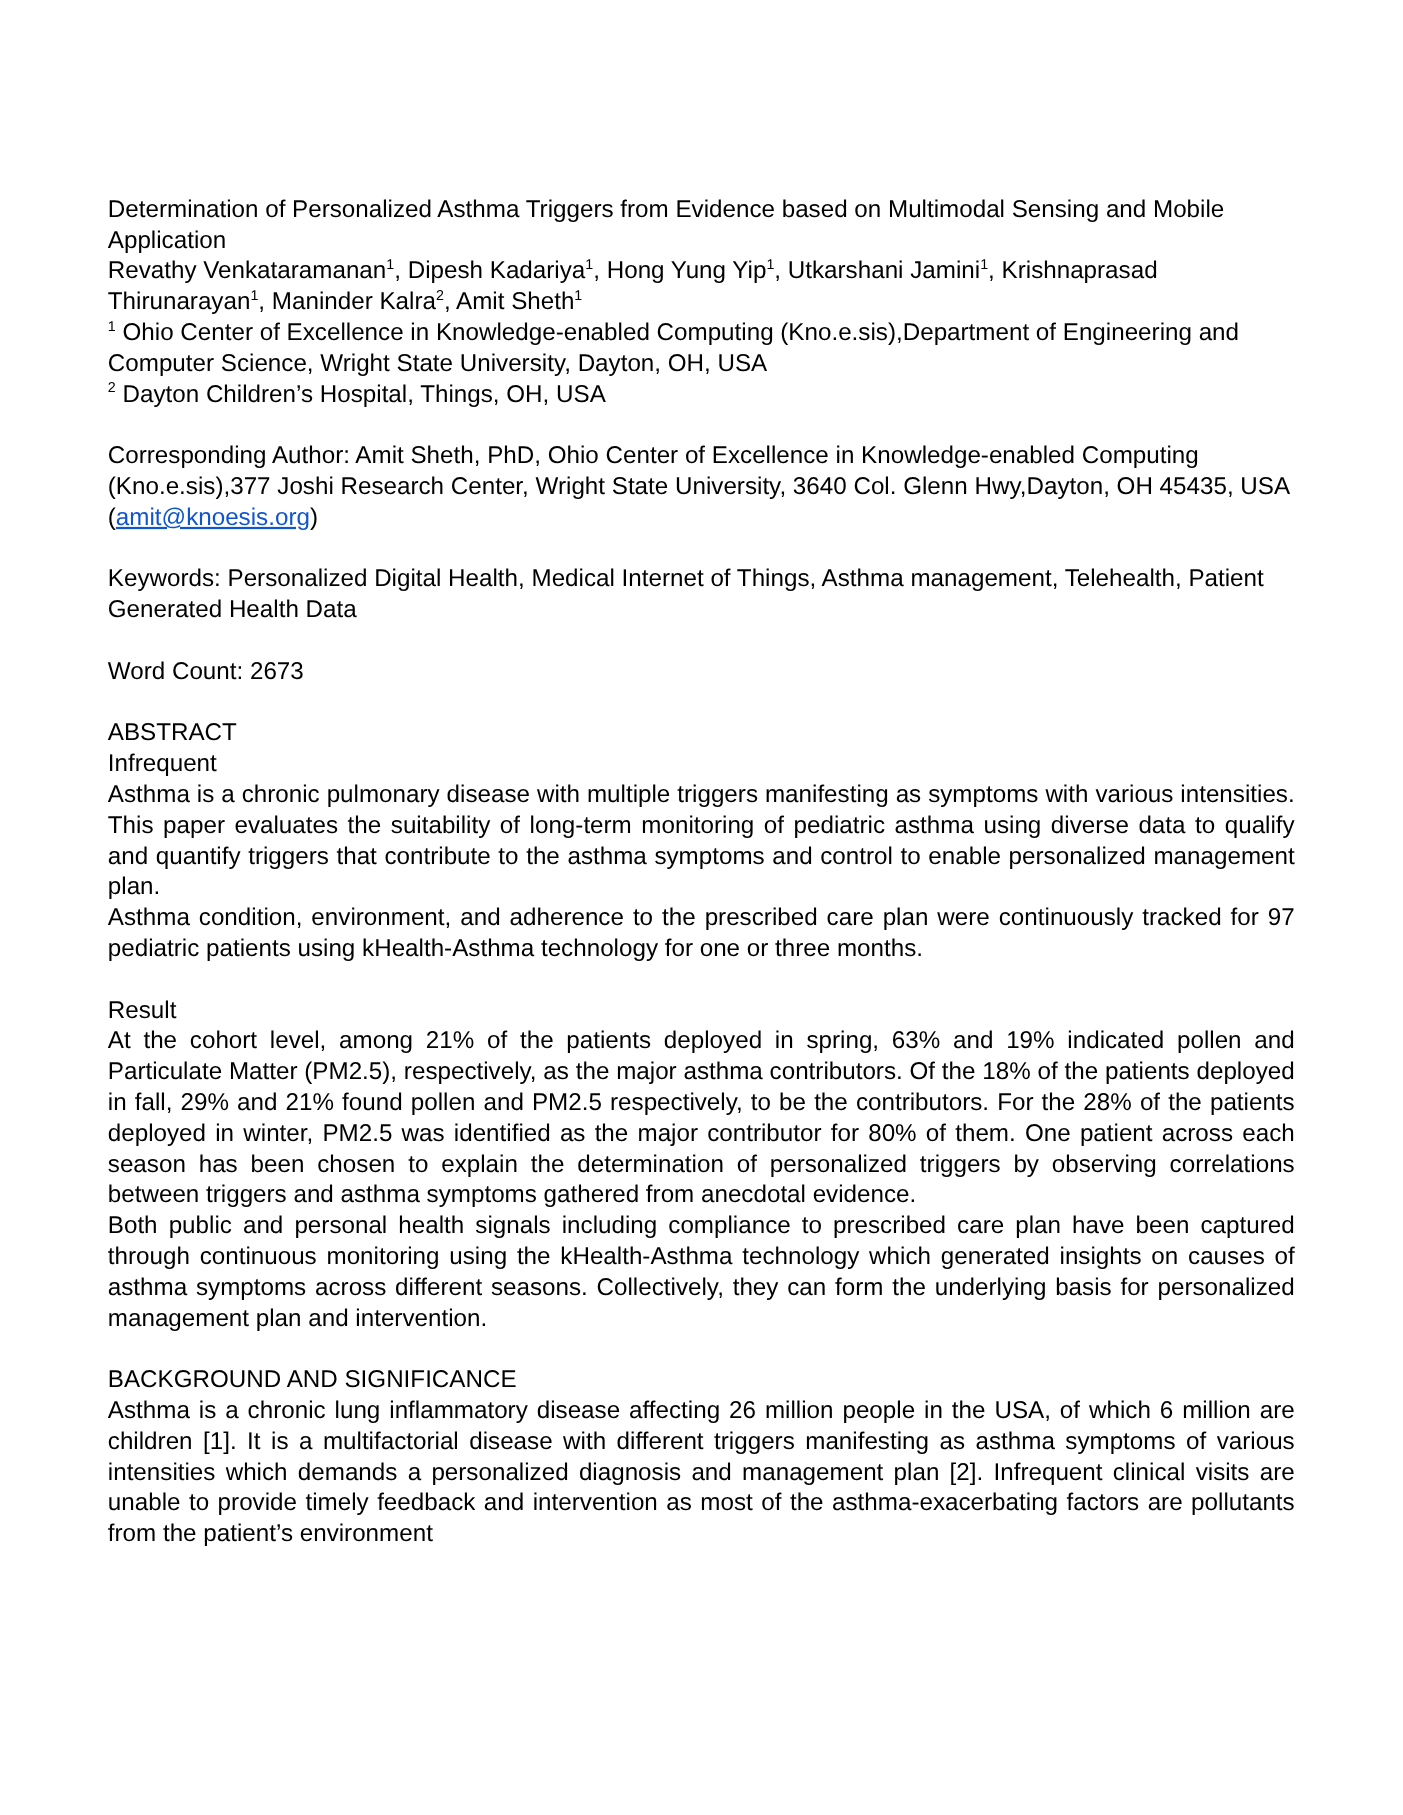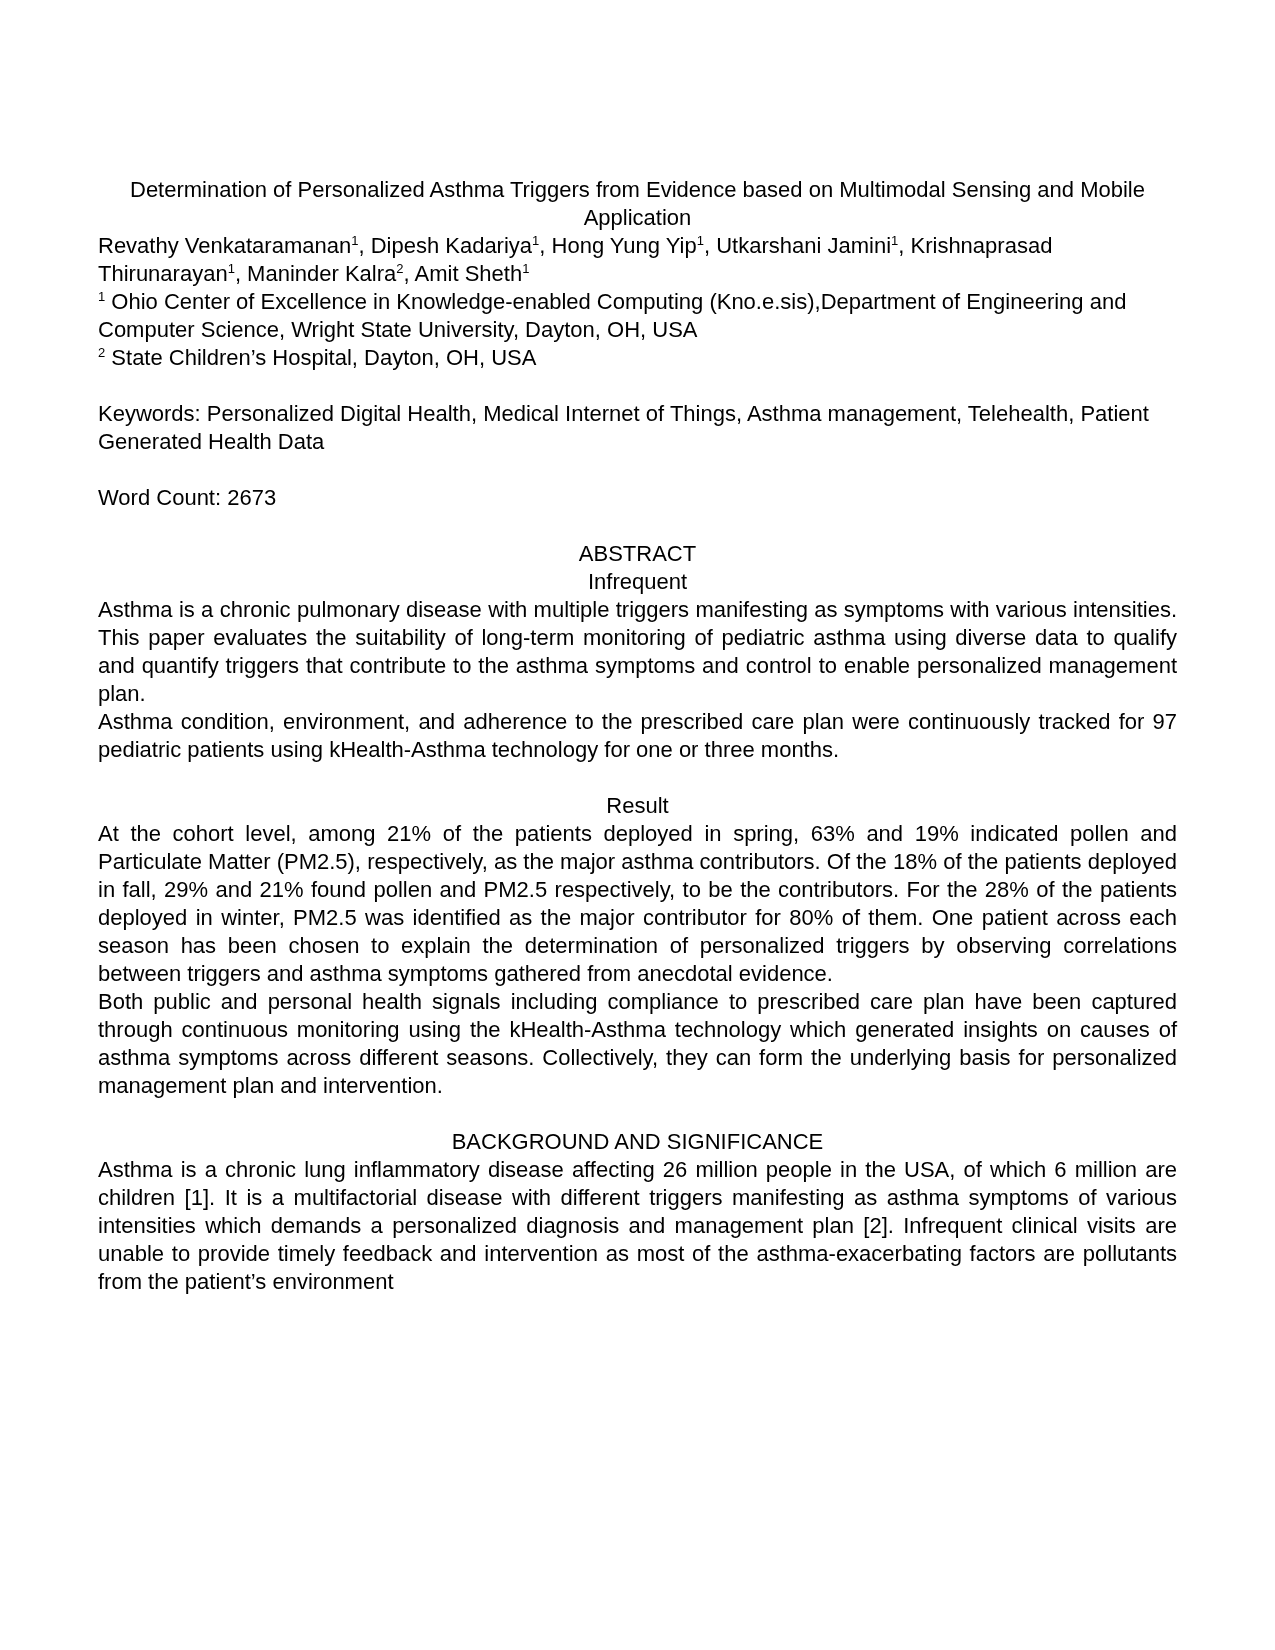--- a/index.html
+++ b/index.html
@@ -20,21 +20,21 @@
     padding: 176px 98px 0 98px;
     overflow: hidden;
   }
   .page p, .page h1, .page h2, .page h3 {
     margin: 0;
     padding: 0;
     font-size: 22px;
     line-height: 28px;
     font-weight: 400;
   }
-  .bold { font-weight: 700; text-align: center; }
+  .bold { font-weight: 700; }
   .gap { margin-top: 28px !important; }
   .just { text-align: justify; }
   sup {
     font-size: 13px;
     line-height: 0;
     vertical-align: super;
   }
   a.email {
     color: #1155cc;
     text-decoration: underline;
@@ -47,22 +47,23 @@
 <div class="page">
 
   <h1 class="bold">Determination of Personalized Asthma Triggers from Evidence based on Multimodal Sensing and Mobile Application</h1>
 
   <p>
     <span><span>Revathy Venkataramanan</span><sup>1</sup><span>, </span></span><span><span>Dipesh Kadariya</span><sup>1</sup><span>, </span></span><span><span>Hong Yung Yip</span><sup>1</sup><span>, </span></span><span><span>Utkarshani Jamini</span><sup>1</sup><span>, </span></span><span><span>Krishnaprasad Thirunarayan</span><sup>1</sup><span>, </span></span><span><span>Maninder Kalra</span><sup>2</sup><span>, </span></span><span><span>Amit Sheth</span><sup>1</sup><span></span></span>
   </p>
 
   <p><sup>1</sup><span> Ohio Center of Excellence in Knowledge-enabled Computing (Kno.e.sis),Department of Engineering and Computer Science, Wright State University, Dayton, OH, USA</span></p>
 
-  <p><sup>2</sup><span> State Children’s Hospital, Dayton, OH, USA</span></p>
+  <p><sup>2</sup><span> Dayton Children’s Hospital, Things, OH, USA</span></p>
 
+  <p class="gap"><span>Corresponding Author: Amit Sheth, PhD, Ohio Center of Excellence in Knowledge-enabled Computing (Kno.e.sis),377 Joshi Research Center, Wright State University, 3640 Col. Glenn Hwy,Dayton, OH 45435, USA (</span><a class="email" href="#">amit@knoesis.org</a><span>)</span></p>
 
   <p class="gap">Keywords: Personalized Digital Health, Medical Internet of Things, Asthma management, Telehealth, Patient Generated Health Data</p>
 
   <p class="gap">Word Count: 2673</p>
 
   <h2 class="gap bold">ABSTRACT</h2>
   <h3 class="bold">Infrequent</h3>
   <p class="just">Asthma is a chronic pulmonary disease with multiple triggers manifesting as symptoms with various intensities. This paper evaluates the suitability of long-term monitoring of pediatric asthma using diverse data to qualify and quantify triggers that contribute to the asthma symptoms and control to enable personalized management plan.</p>
 
   <p class="just">Asthma condition, environment, and adherence to the prescribed care plan were continuously tracked for 97 pediatric patients using kHealth-Asthma technology for one or three months.</p>

